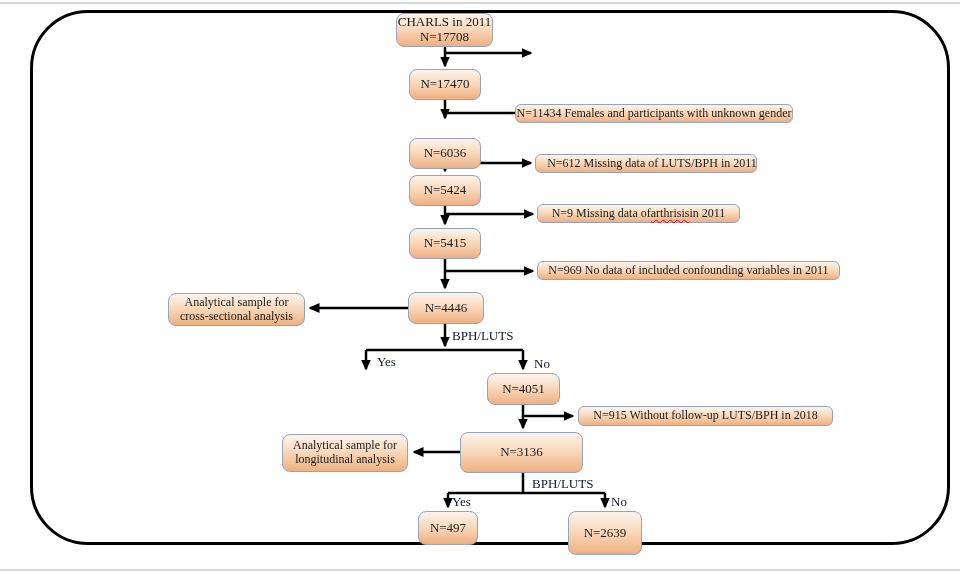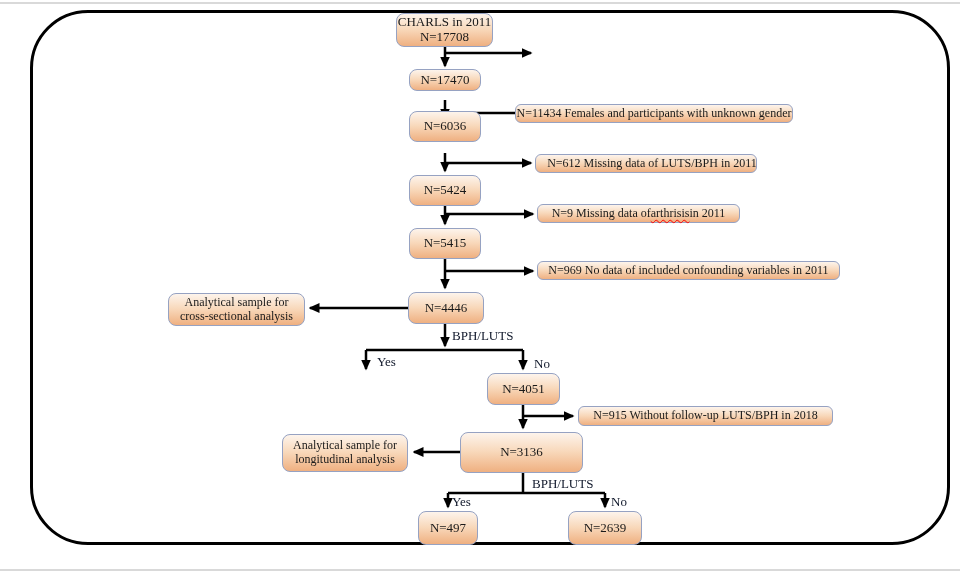--- a/index.html
+++ b/index.html
@@ -113,25 +113,25 @@
     <path d="M448,493 H605"></path>
     <path d="M448,493 V507" marker-end="url(#ah)"></path>
     <path d="M605,493 V507" marker-end="url(#ah)"></path>
   </svg>
 
   <div class="box" style="left:396px; top:13px; width:97px; height:34px;">
     <span>CHARLS in 2011</span>
     <span>N=17708</span>
   </div>
 
-  <div class="box" style="left:409px; top:69px; width:72px; height:22px;">
+  <div class="box" style="left:409px; top:69px; width:72px; height:31px;">
     <span>N=17470</span>
   </div>
 
-  <div class="box" style="left:409px; top:111px; width:72px; height:31px;">
+  <div class="box" style="left:409px; top:138px; width:72px; height:31px;">
     <span>N=6036</span>
   </div>
 
   <div class="box" style="left:409px; top:175px; width:72px; height:31px;">
     <span>N=5424</span>
   </div>
 
   <div class="box" style="left:409px; top:228px; width:72px; height:31px;">
     <span>N=5415</span>
   </div>
@@ -156,21 +156,21 @@
 
   <div class="box" style="left:282px; top:434px; width:126px; height:38px; font-size:12px;">
     <span>Analytical sample for</span>
     <span>longitudinal analysis</span>
   </div>
 
   <div class="box" style="left:418px; top:511px; width:60px; height:34px;">
     <span>N=497</span>
   </div>
 
-  <div class="box" style="left:568px; top:511px; width:74px; height:34px;">
+  <div class="box" style="left:568px; top:511px; width:74px; height:44px;">
     <span>N=2639</span>
   </div>
 
 
   <div class="box small" style="left:515px; top:104px; width:278px; height:19px;">
     <span>N=11434 Females and participants with unknown gender</span>
   </div>
 
   <div class="box small" style="left:535px; top:154px; width:222px; height:19px;padding-left:18px;">
     <span>N=612 Missing data of LUTS/BPH in 2011</span>

